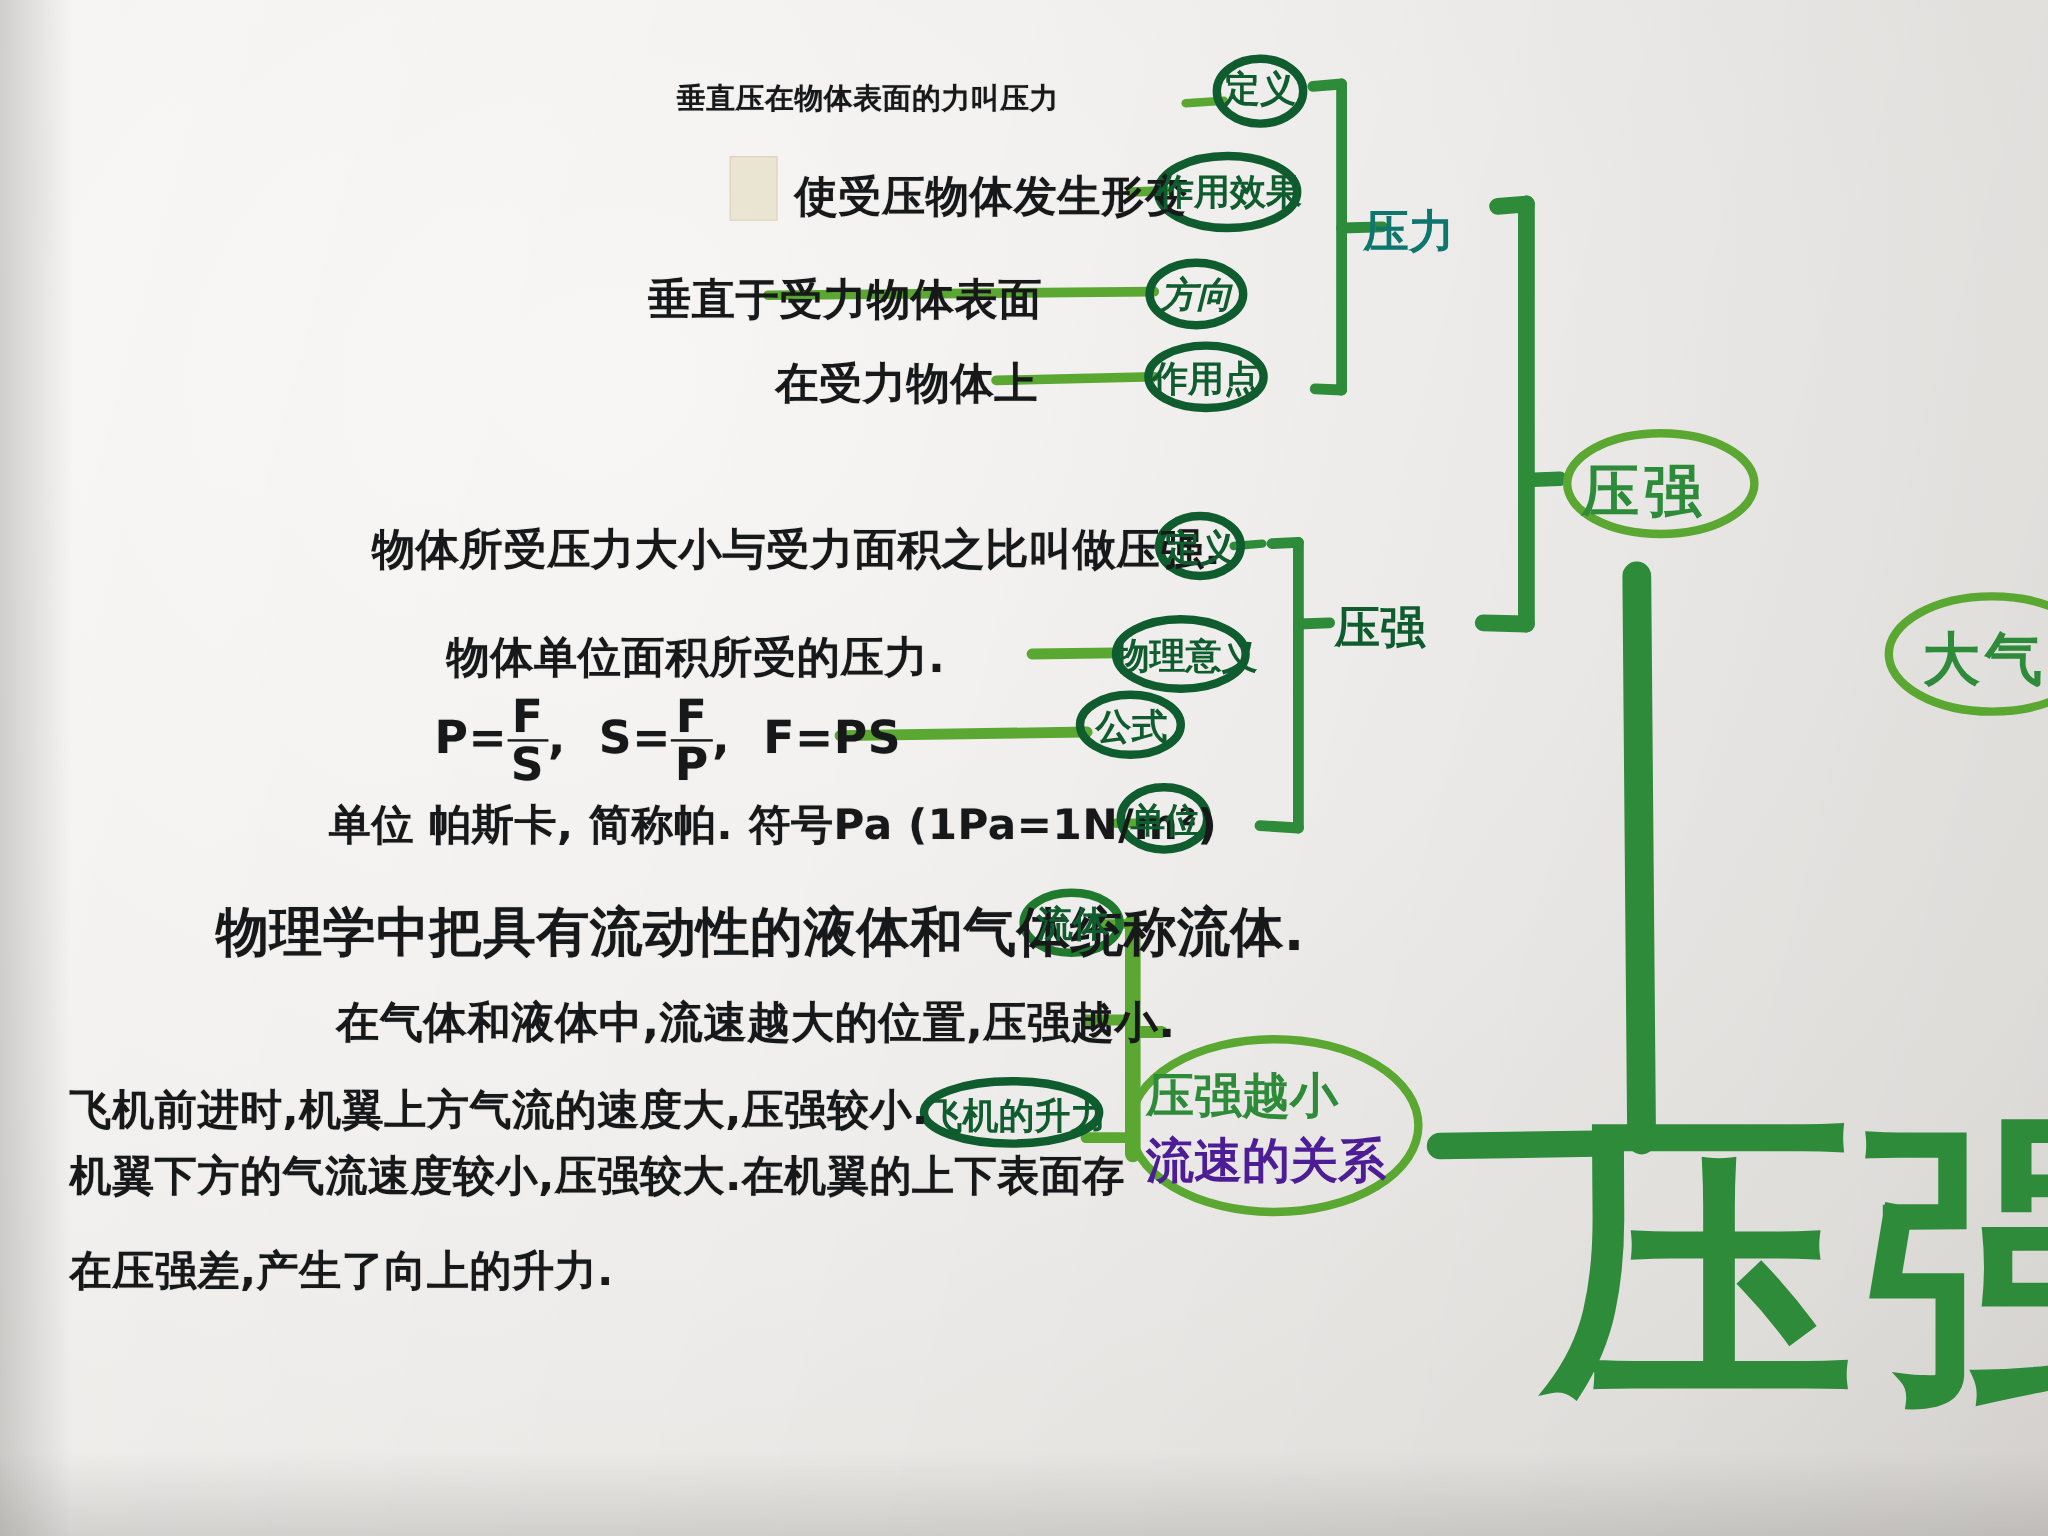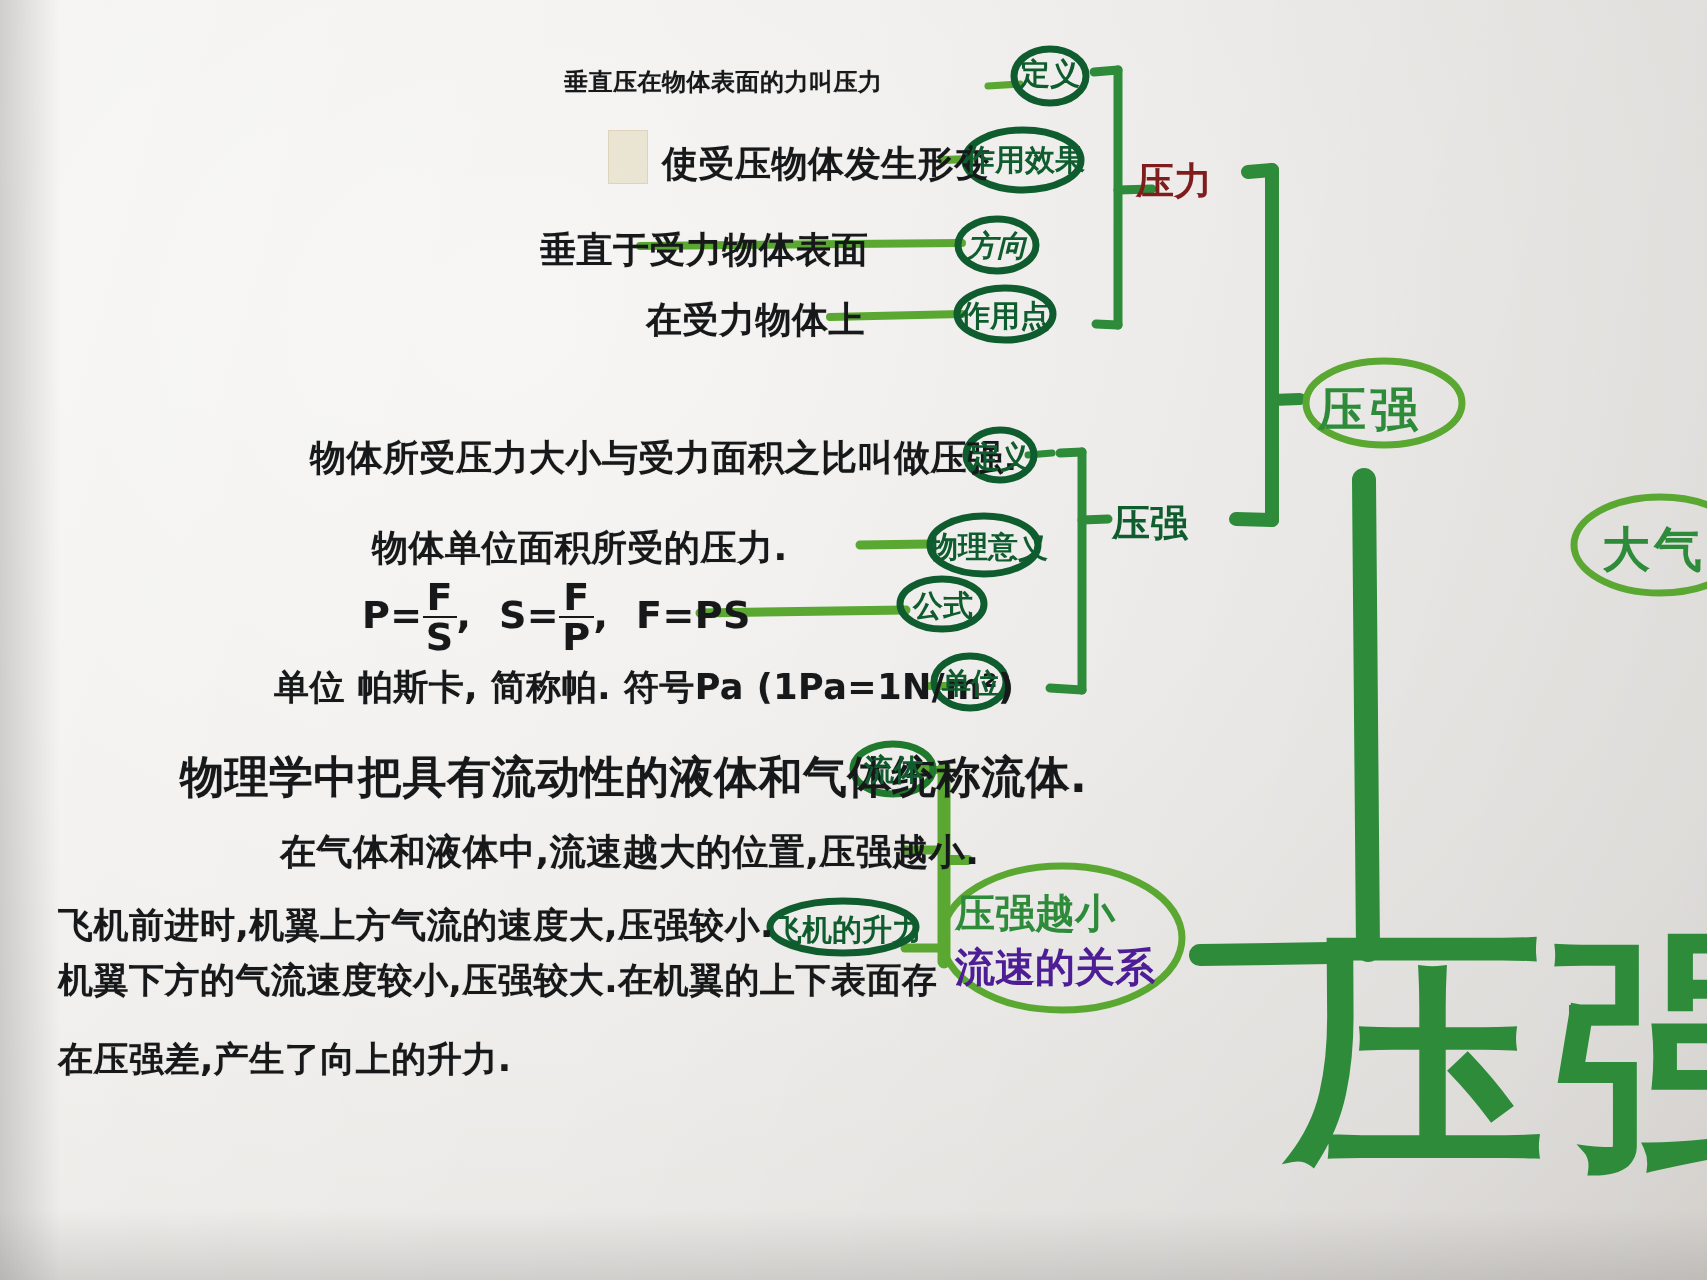--- a/index.html
+++ b/index.html
@@ -142,21 +142,21 @@
 
 <div class="ink" style="left:662px;top:140px;font-size:36px;">使受压物体发生形变</div>
 <div class="green-label" style="left:965px;top:140px;width:116px;font-size:30px;">作用效果</div>
 
 <div class="ink" style="left:540px;top:226px;font-size:36px;">垂直于受力物体表面</div>
 <div class="green-label" style="left:961px;top:226px;width:72px;font-size:30px;font-style:italic;">方向</div>
 
 <div class="ink" style="left:646px;top:296px;font-size:36px;">在受力物体上</div>
 <div class="green-label" style="left:960px;top:296px;width:90px;font-size:30px;">作用点</div>
 
-<div class="green-big" style="left:1136px;top:156px;font-size:38px;color:#7f1d1d;">压力</div>
+<div class="green-big" style="left:1136px;top:168px;font-size:38px;color:#0f766e;">压力</div>
 
 <div class="ink" style="left:298px;top:434px;font-size:36px;margin-left:12px;">物体所受压力大小与受力面积之比叫做压强.</div>
 <div class="green-label" style="left:966px;top:437px;width:68px;font-size:30px;">定义</div>
 
 <div class="ink" style="left:372px;top:524px;font-size:36px;">物体单位面积所受的压力.</div>
 <div class="green-label" style="left:928px;top:527px;width:112px;font-size:30px;">物理意义</div>
 
 <div class="ink" style="left:362px;top:578px;font-size:38px;line-height:1;">
   <span>P=</span><span class="frac"><span class="num">F</span><span class="den">S</span></span><span>,</span>&nbsp;&nbsp;<span>S=</span><span class="frac"><span class="num">F</span><span class="den">P</span></span><span>,</span>&nbsp;&nbsp;<span>F=PS</span>
 </div>

